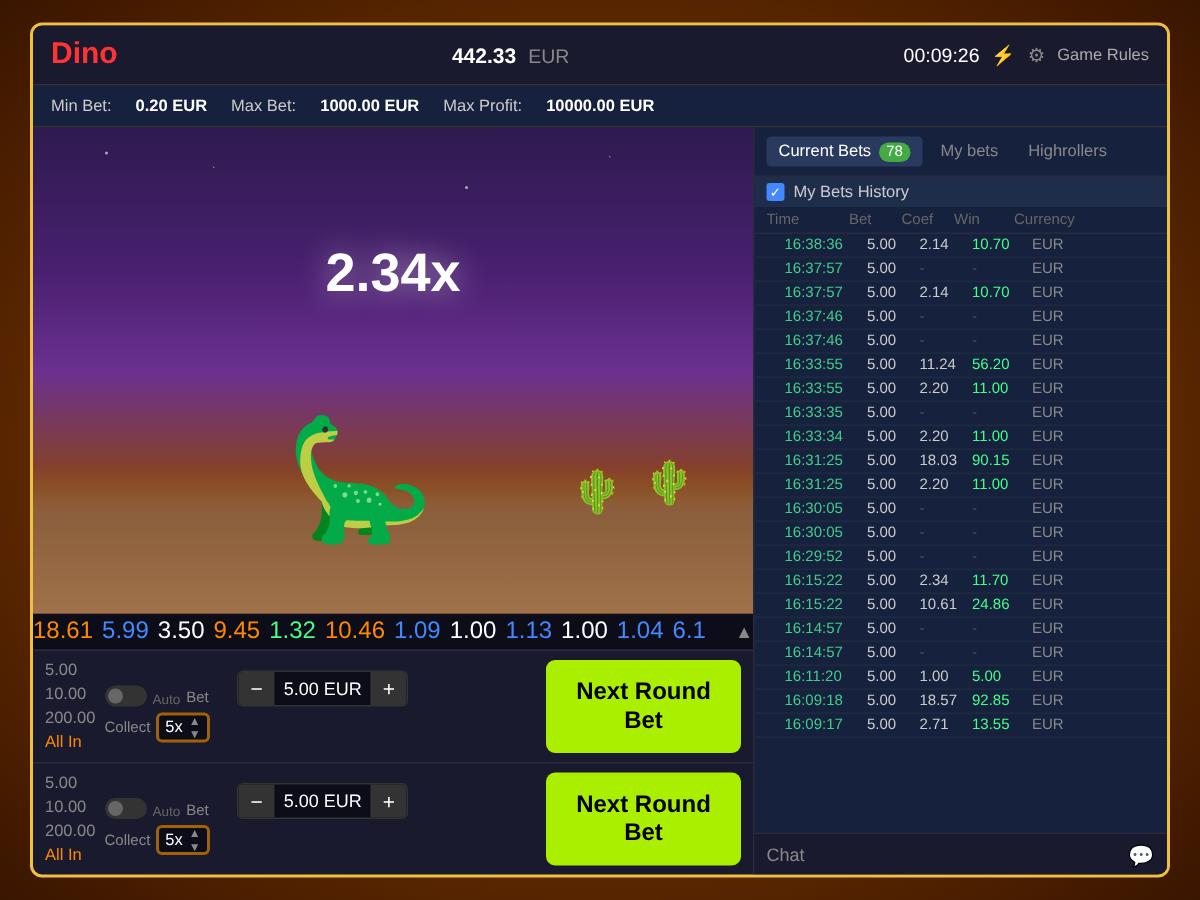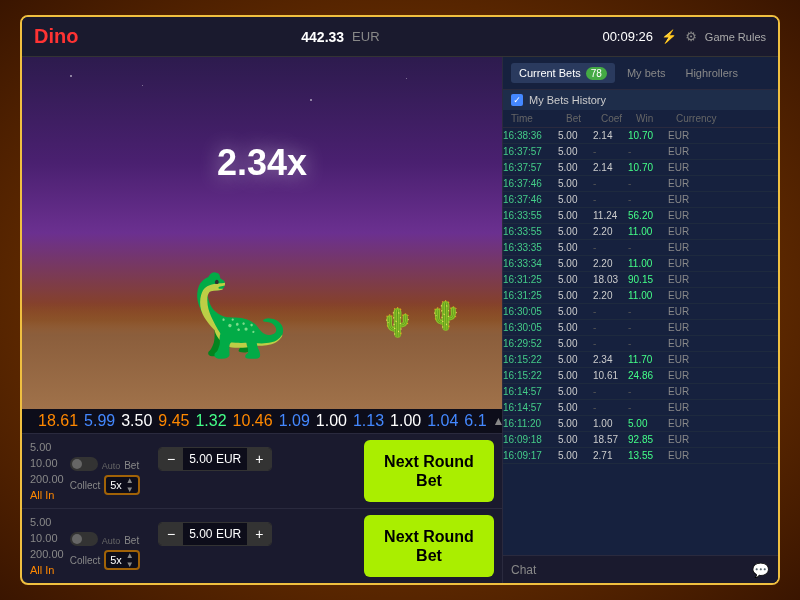--- a/index.html
+++ b/index.html
@@ -44,21 +44,21 @@
 
     .logo {
       font-size: 20px;
       font-weight: bold;
       color: #ff3333;
       margin-right: auto;
     }
 
     .balance-section {
       display: flex;
-      align-items: flex-start;
+      align-items: flex-end;
       gap: 8px;
       margin-right: auto;
     }
 
     .balance-amount {
       color: #ffffff;
       font-size: 14px;
       font-weight: bold;
     }
 
@@ -148,21 +148,21 @@
       color: #5a8a4a;
       font-size: 28px;
     }
 
     
     .multiplier-bar {
       height: 24px;
       background: #0d0d1a;
       display: flex;
       align-items: center;
-      padding: 0 16px;
+      padding: 0 0;
       gap: 6px;
       overflow: hidden;
       flex-shrink: 0;
     }
 
     .mult-orange { color: #ff8800; }
     .mult-blue { color: #4488ff; }
     .mult-green { color: #44ff88; }
     .mult-white { color: #ffffff; }
 
@@ -396,21 +396,21 @@
     .table-body {
       flex: 1;
       overflow-y: auto;
       scrollbar-width: thin;
       scrollbar-color: #333 #1a1a2e;
     }
 
     .table-row {
       display: grid;
       grid-template-columns: 55px 35px 35px 40px 45px;
-      padding: 2px 0;
+      padding: 2px 20px;
       font-size: 10px;
       border-bottom: 1px solid #1e2a3e;
     }
 
     .col-time { color: #44cc88; }
     .col-bet { color: #ccc; }
     .col-coef { color: #ccc; }
     .col-win { color: #44ff88; }
     .col-cur { color: #888; }
     .col-dash { color: #555; }
@@ -455,20 +455,28 @@
         <span class="balance-currency">EUR</span>
       </div>
       <div class="timer-section">
         <span>00:09:26</span>
         <span style="color:#888;">⚡</span>
         <span style="color:#888; cursor:pointer;">⚙</span>
         <span style="color:#aaa; font-size:11px; cursor:pointer;">Game Rules</span>
       </div>
     </div>
 
+    <div class="sub-header">
+      <span>Min Bet:</span>
+      <span style="color:#fff; font-weight:bold;">0.20 EUR</span>
+      <span>Max Bet:</span>
+      <span style="color:#fff; font-weight:bold;">1000.00 EUR</span>
+      <span>Max Profit:</span>
+      <span style="color:#fff; font-weight:bold;">10000.00 EUR</span>
+    </div>
 
     <div class="content-area">
 
       <div class="left-panel">
 
         <div class="game-canvas">
 
           <div style="position:absolute;top:5%;left:10%;width:2px;height:2px;background:#fff;border-radius:50%;opacity:0.6;"></div>
           <div style="position:absolute;top:8%;left:25%;width:1px;height:1px;background:#fff;border-radius:50%;opacity:0.5;"></div>
           <div style="position:absolute;top:12%;left:60%;width:2px;height:2px;background:#fff;border-radius:50%;opacity:0.6;"></div>

